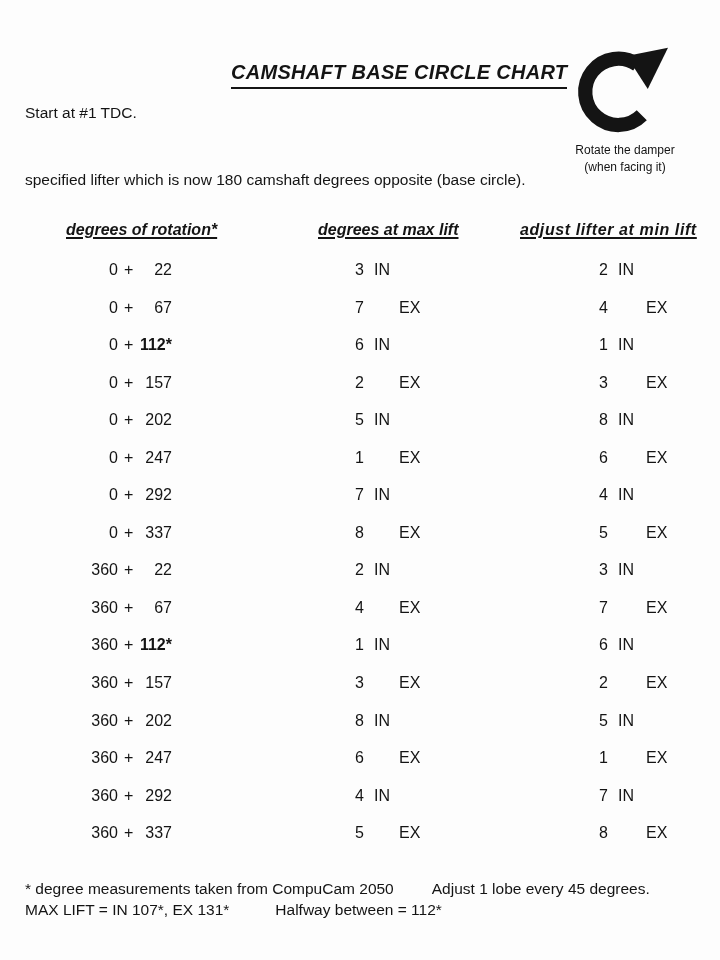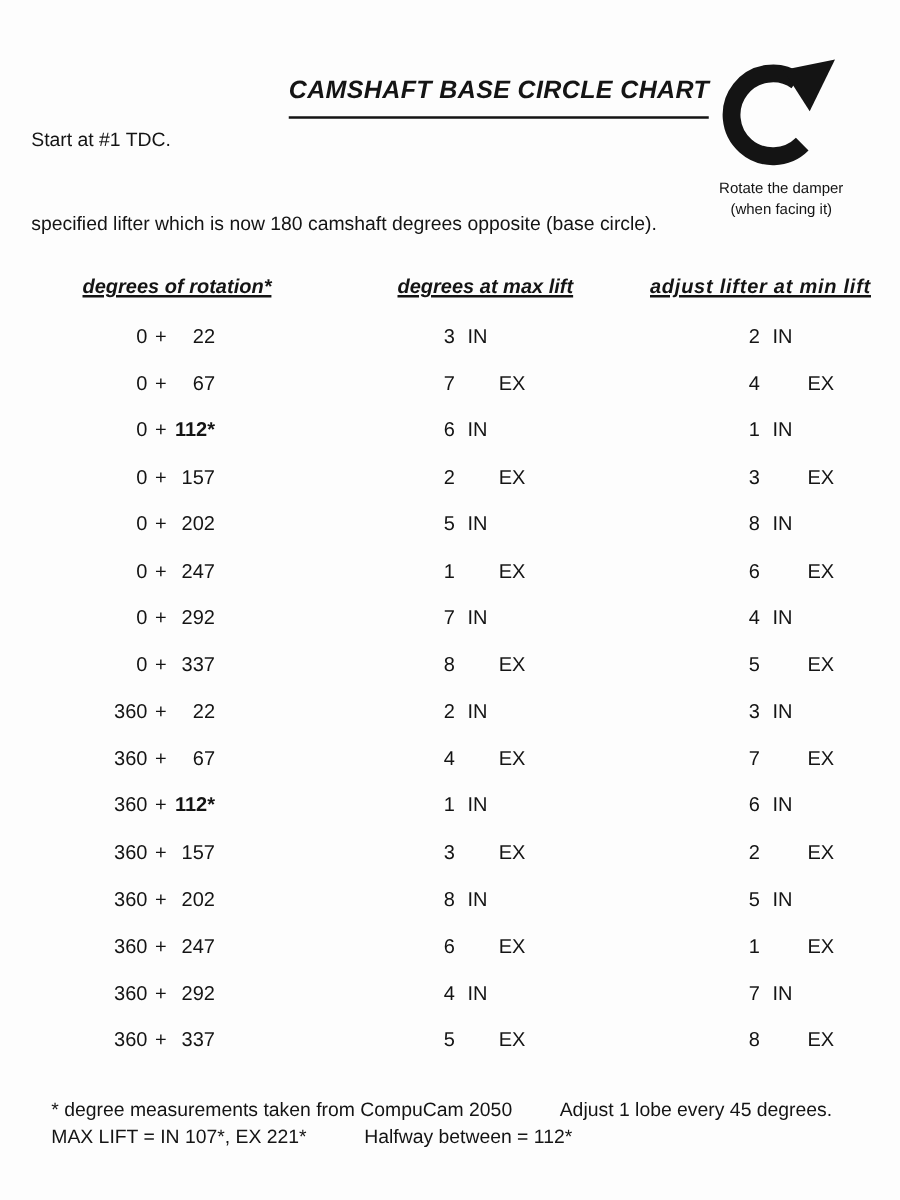--- a/index.html
+++ b/index.html
@@ -13,21 +13,21 @@
     overflow: hidden;
   }
   .page-title {
     position: absolute;
     left: 231px; top: 61px;
     font-size: 20px;
     font-weight: bold;
     font-style: italic;
     letter-spacing: 0.3px;
     border-bottom: 2px solid var(--ink);
-    padding-bottom: 9px;
+    padding-bottom: 3px;
     white-space: nowrap;
   }
   .start-line {
     position: absolute;
     left: 25px; top: 104px;
     font-size: 15.5px;
   }
   .intro-para {
     position: absolute;
     left: 25px; top: 147px;
@@ -76,21 +76,20 @@
   .c-mtype.ex { left: 399px; }
   .c-nnum { left: 599px; }
   .c-ntype { left: 618px; }
   .c-ntype.ex { left: 646px; }
   .footnotes {
     position: absolute;
     left: 25px; top: 879px;
     font-size: 15.5px;
     line-height: 20.5px;
     white-space: nowrap;
-    margin-left: 16px;
   }
   .gap1 { margin-left: 38px; }
   .gap2 { margin-left: 46px; }
 </style>
 </head>
 <body>
 
 <h1 class="page-title">CAMSHAFT BASE CIRCLE CHART</h1>
 
 <div class="start-line">Start at #1 TDC.</div>
@@ -268,14 +267,14 @@
     <span class="cell c-deg">337</span>
     <span class="cell c-mnum">5</span>
     <span class="cell c-mtype ex">EX</span>
     <span class="cell c-nnum">8</span>
     <span class="cell c-ntype ex">EX</span>
   </div>
 </div>
 
 <div class="footnotes">
   <div><span>* degree measurements taken from CompuCam 2050</span><span class="gap1">Adjust 1 lobe every 45 degrees.</span></div>
-  <div><span>MAX LIFT = IN 107*, EX 221*</span><span class="gap2">Halfway between = 112*</span></div>
+  <div><span>MAX LIFT = IN 107*, EX 131*</span><span class="gap2">Halfway between = 112*</span></div>
 </div>
 
 </body></html>

